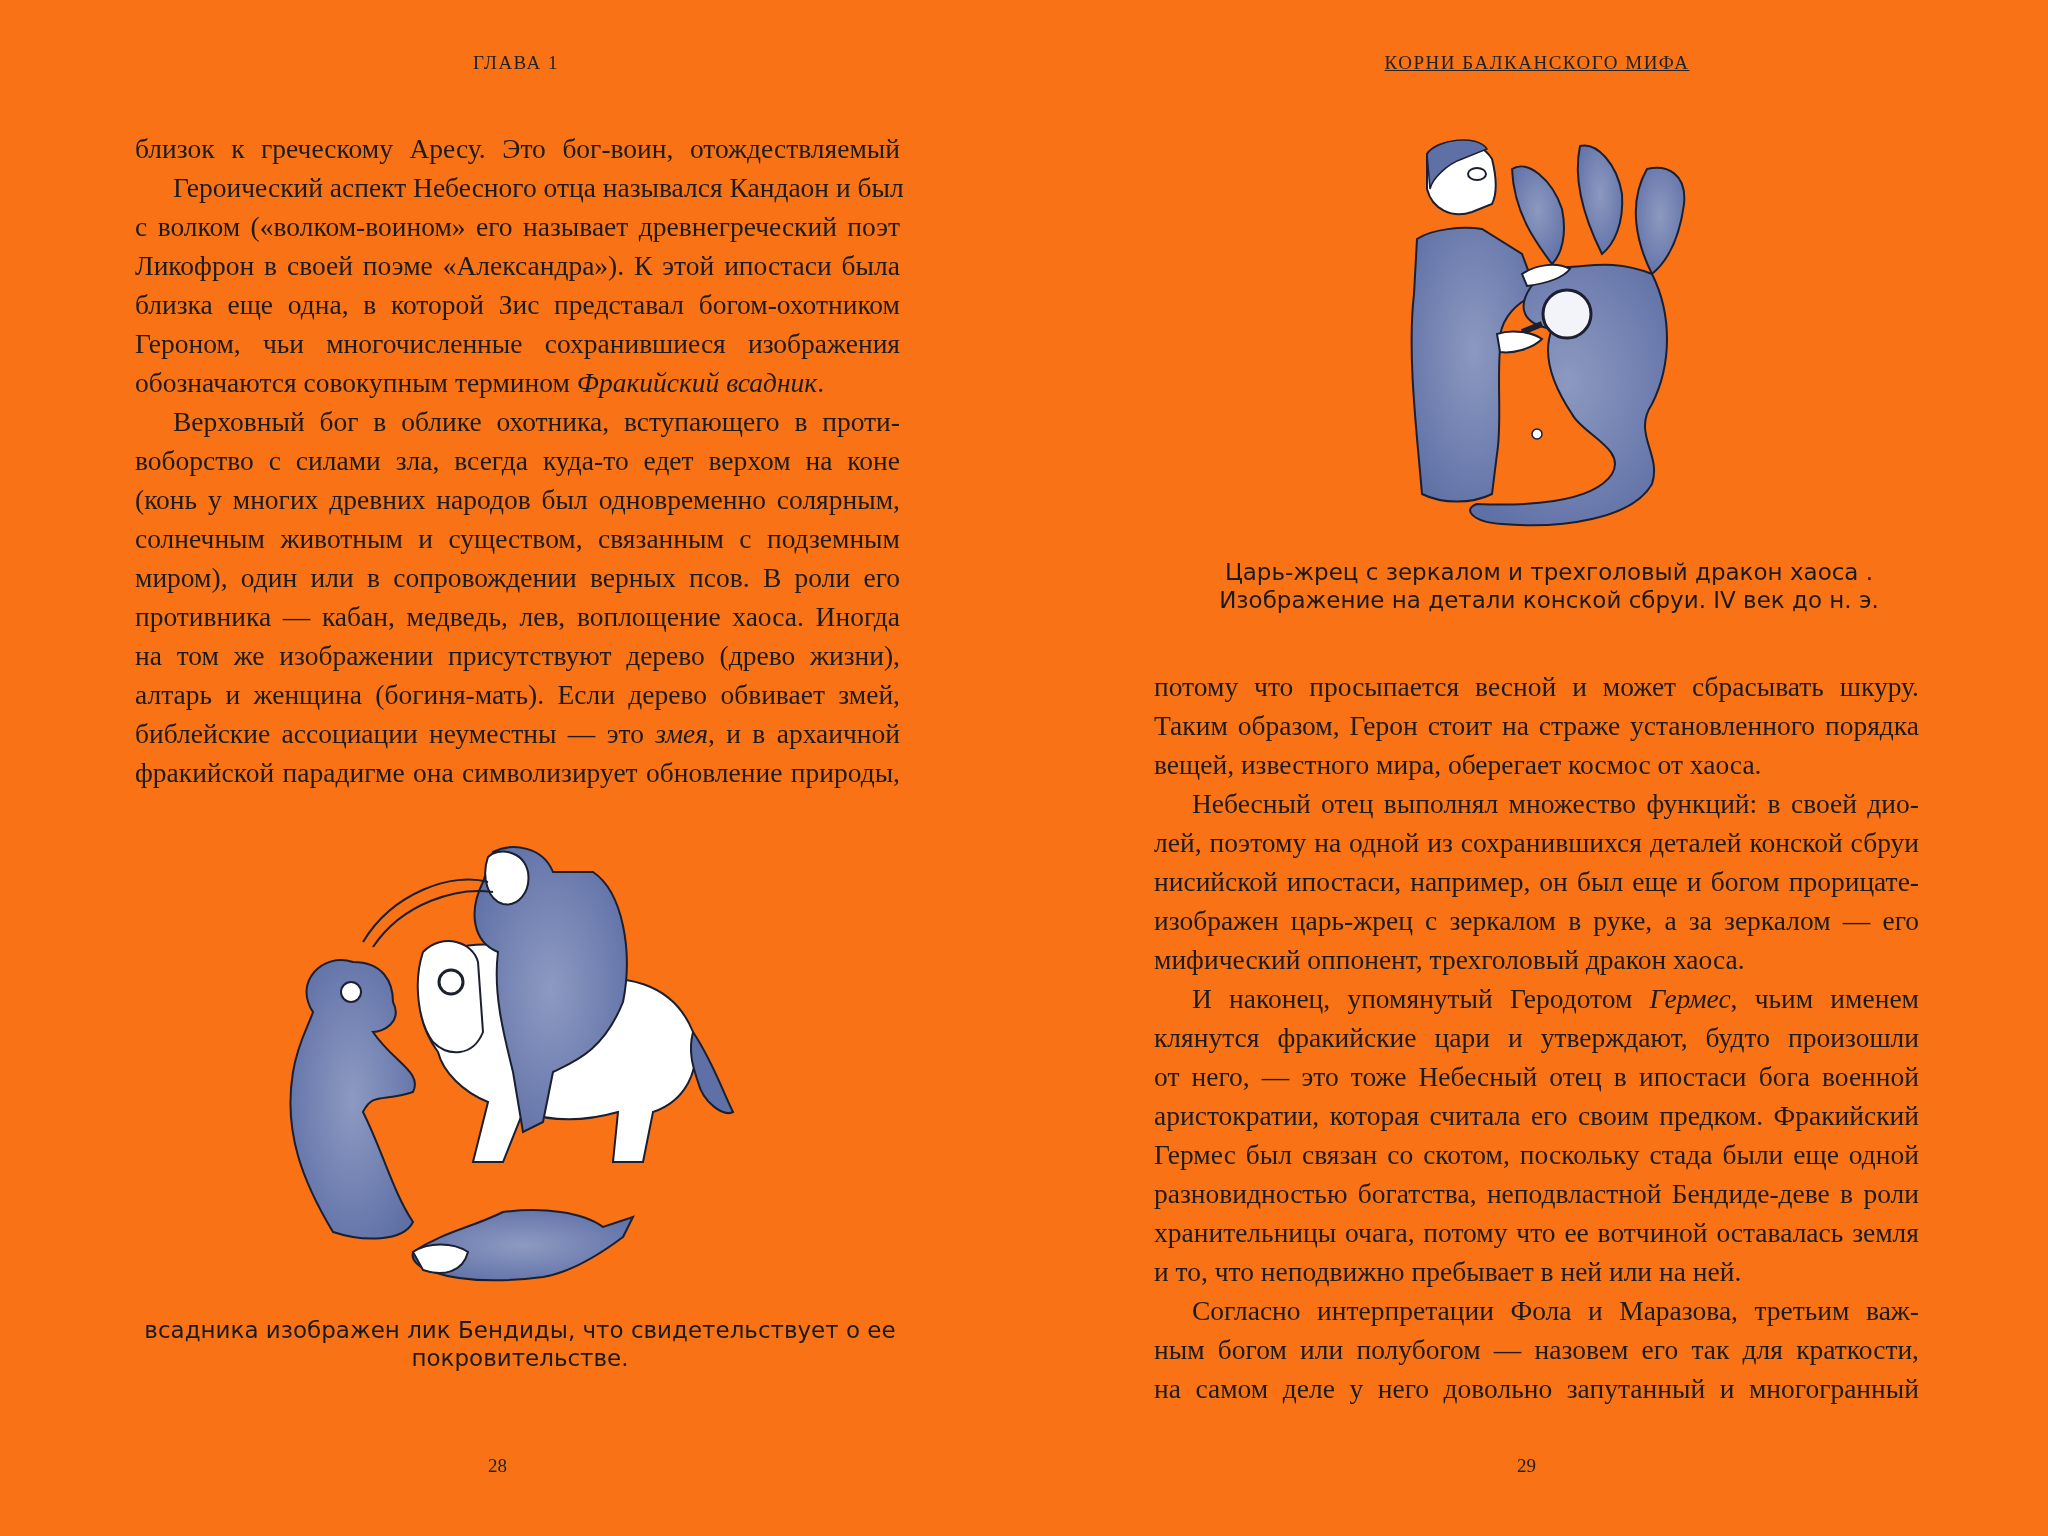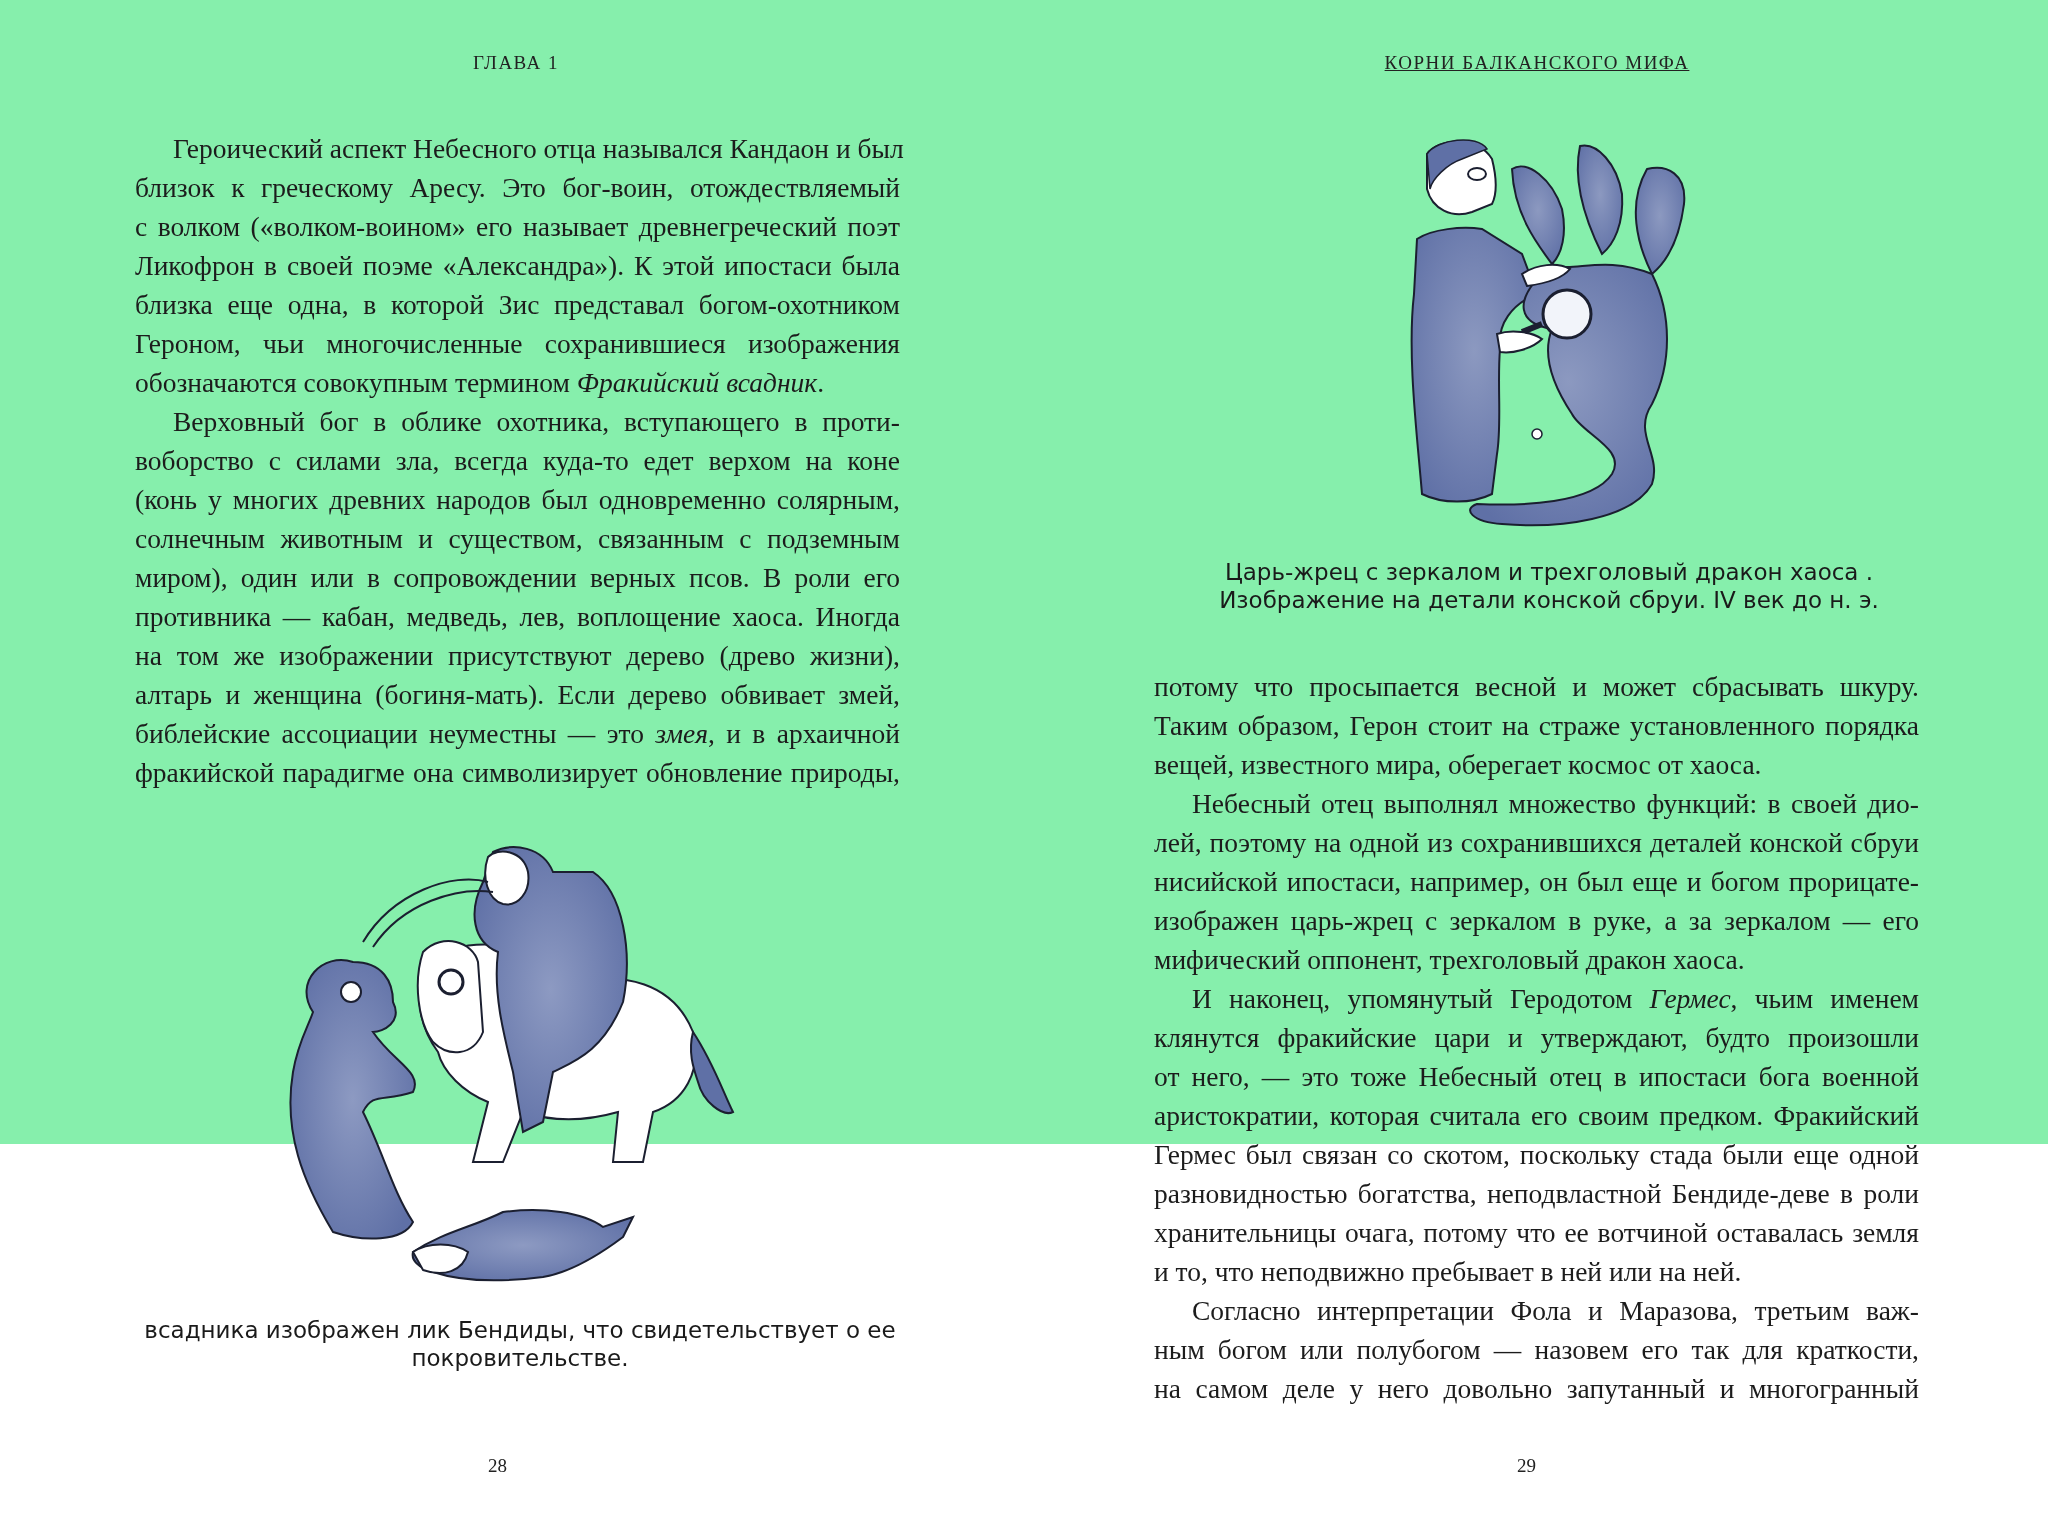--- a/index.html
+++ b/index.html
@@ -1,17 +1,17 @@
 <!DOCTYPE html>
 <html><head>
 <meta charset="utf-8">
 <style>
   html, body { margin: 0; padding: 0; background: #ffffff; }
   body { width: 2048px; height: 1536px; position: relative; overflow: hidden; }
-  .spread { position: absolute; left: 0; top: 0; width: 2048px; height: 1144px; background: #86efac; }
+  .spread { position: absolute; left: 0; top: 0; width: 2048px; height: 1536px; background: #f97316; }
   .page { position: absolute; top: 0; height: 1536px; }
   .page-left { left: 0; width: 1024px; }
   .page-right { left: 1024px; width: 1024px; }
 
   .running-head {
     position: absolute; top: 52px; width: 400px;
     text-align: center;
     font-family: "Liberation Serif", "DejaVu Serif", serif;
     font-size: 19px; letter-spacing: 1.5px; color: #222;
   }
@@ -56,22 +56,22 @@
 </style>
 </head>
 <body>
 
 <div class="spread">
 
   <div class="page page-left">
     <div class="running-head">ГЛАВА 1</div>
 
     <div class="text-block" id="left-text">
+        <span class="line">близок к греческому Аресу. Это бог-воин, отождествляемый</span>
         <span class="line indent">Героический аспект Небесного отца назывался Кандаон и был</span>
-        <span class="line">близок к греческому Аресу. Это бог-воин, отождествляемый</span>
         <span class="line">с волком («волком-воином» его называет древнегреческий поэт</span>
         <span class="line">Ликофрон в своей поэме «Александра»). К этой ипостаси была</span>
         <span class="line">близка еще одна, в которой Зис представал богом-охотником</span>
         <span class="line">Героном, чьи многочисленные сохранившиеся изображения</span>
         <span class="line last">обозначаются совокупным термином <i>Фракийский всадник</i>.</span>
         <span class="line indent">Верховный бог в облике охотника, вступающего в проти-</span>
         <span class="line">воборство с силами зла, всегда куда-то едет верхом на коне</span>
         <span class="line">(конь у многих древних народов был одновременно солярным,</span>
         <span class="line">солнечным животным и существом, связанным с подземным</span>
         <span class="line">миром), один или в сопровождении верных псов. В роли его</span>

